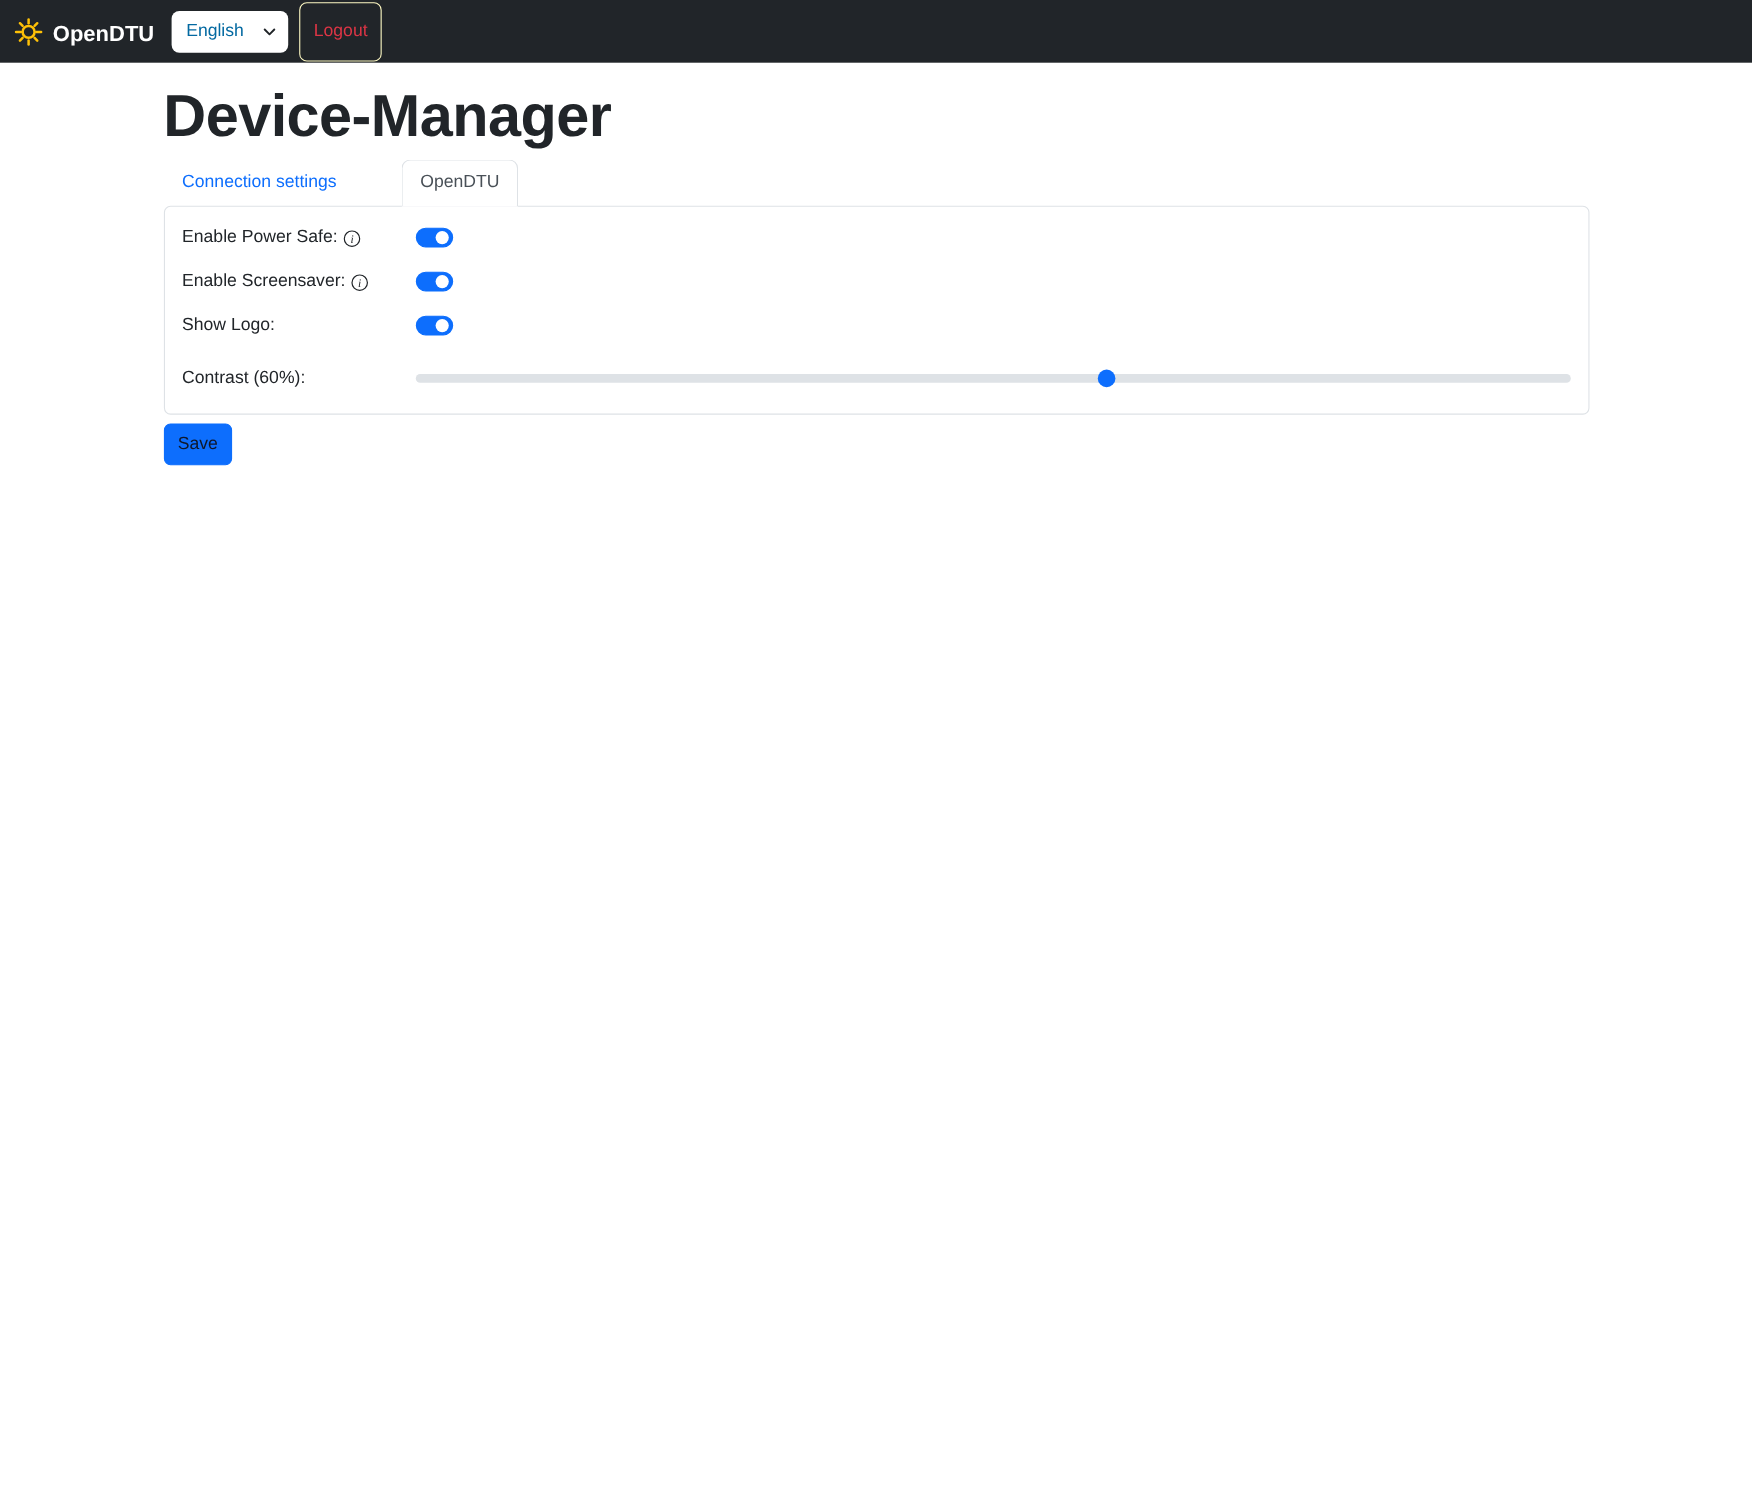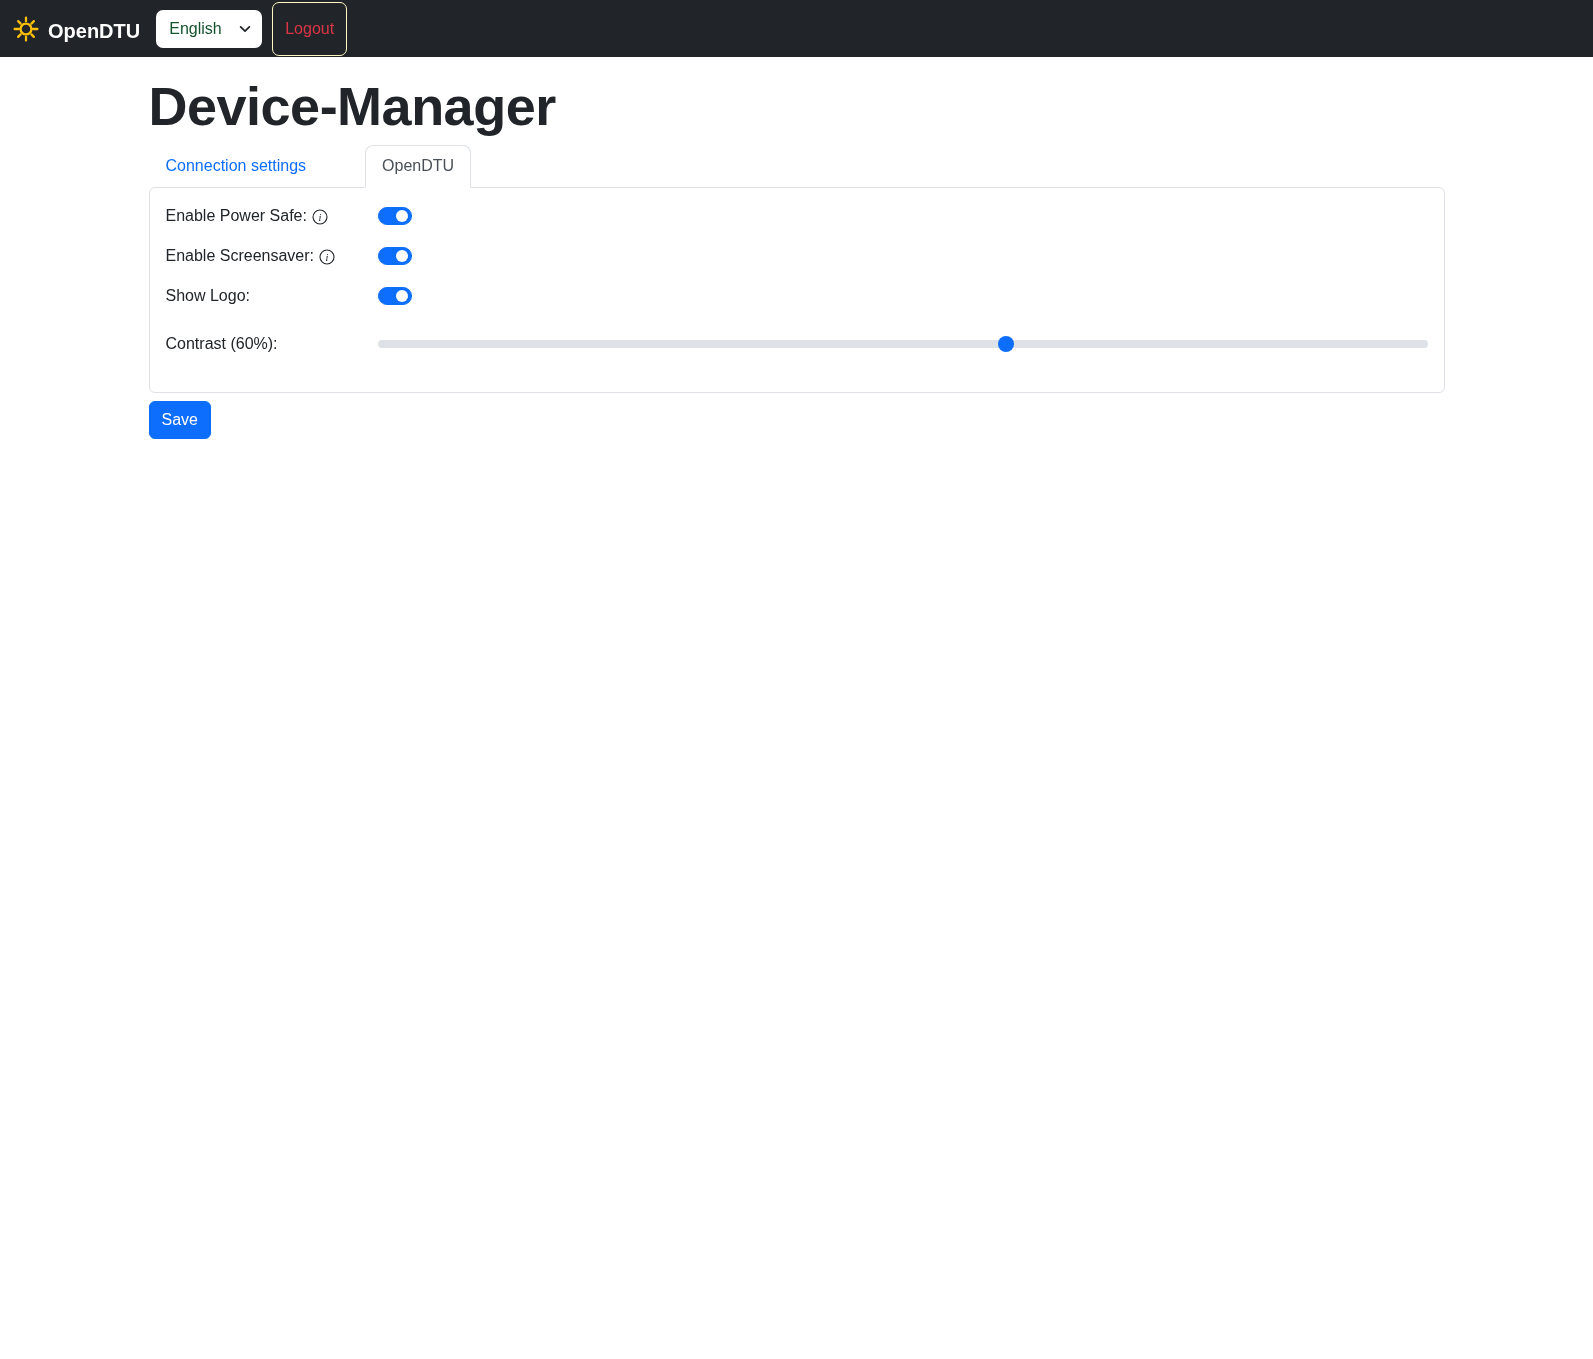--- a/index.html
+++ b/index.html
@@ -60,21 +60,21 @@
   .lang-select {
     position: relative;
     background: #ffffff;
     border-radius: 7px;
     height: 38px;
     width: 106px;
     display: flex;
     align-items: center;
     padding: 0 48px 0 13px;
     font-size: 16px;
-    color: #14532d;
+    color: #0369a1;
     cursor: pointer;
   }
   .lang-select .chev {
     position: absolute;
     right: 10px;
     top: 50%;
     transform: translateY(-50%);
     display: flex;
   }
   .logout-btn {
@@ -130,21 +130,21 @@
     margin-bottom: -1px;
   }
 
   
   .card {
     position: relative;
     z-index: 1;
     border: 1px solid #dee2e6;
     border-radius: 6px;
     background: #ffffff;
-    padding: 16px 16px 36px 16px;
+    padding: 16px 16px 20px 16px;
   }
   .form-row {
     display: flex;
     align-items: center;
     margin-bottom: 16px;
     min-height: 24px;
   }
   .form-row:last-child { margin-bottom: 0; }
   .form-label {
     width: 212px;
@@ -204,21 +204,21 @@
     height: 16px;
     border-radius: 50%;
     background: #0d6efd;
   }
 
   
   .save-btn {
     margin-top: 8px;
     background: #0d6efd;
     border: 1px solid #0d6efd;
-    color: #ffffff;
+    color: #0f172a;
     font-size: 16px;
     font-family: inherit;
     padding: 6px 12px;
     border-radius: 6px;
     line-height: 24px;
     cursor: pointer;
   }
 </style>
 </head>
 <body>

